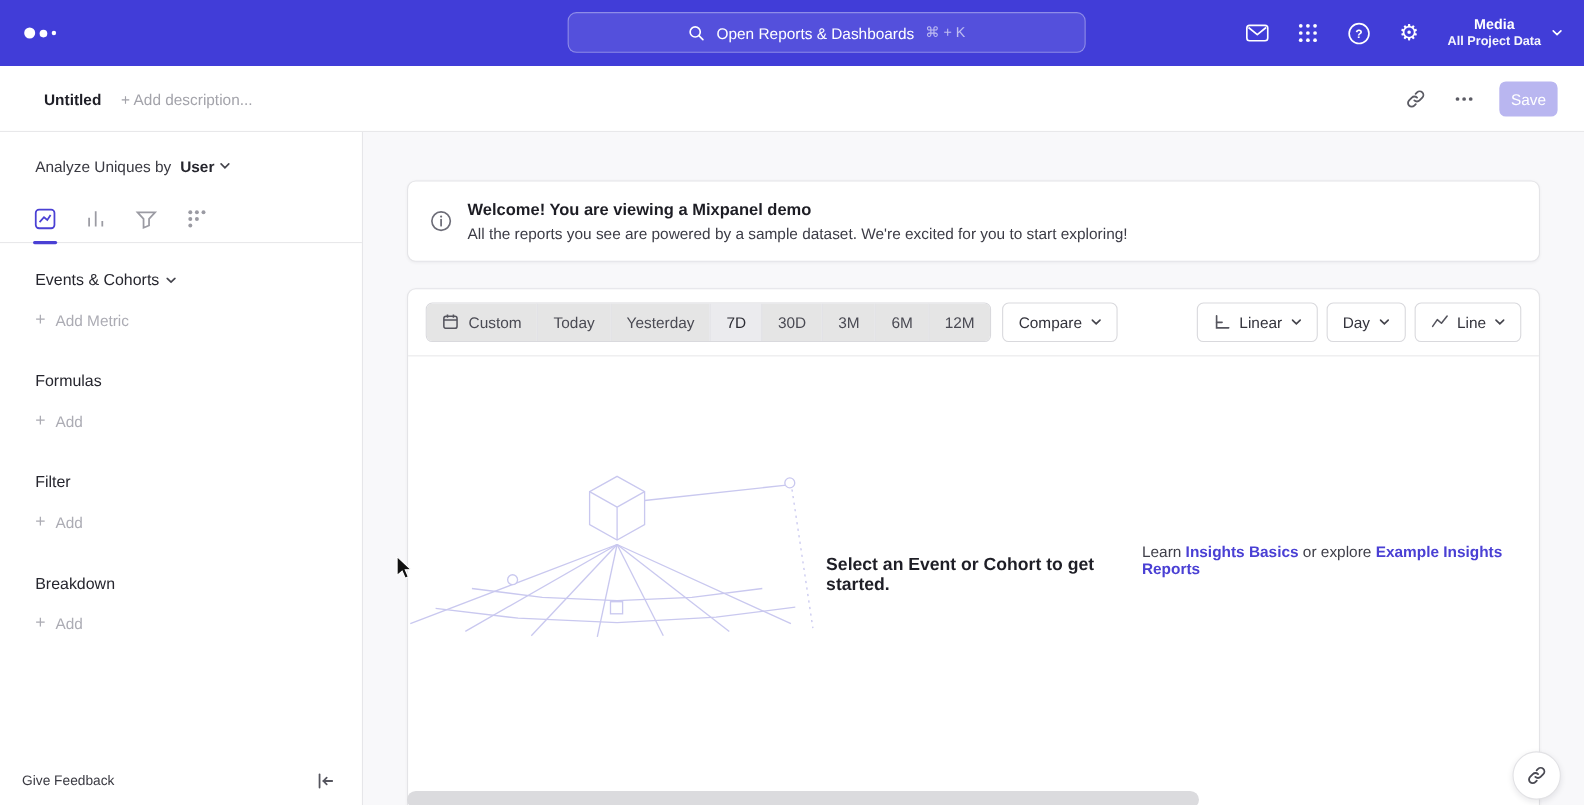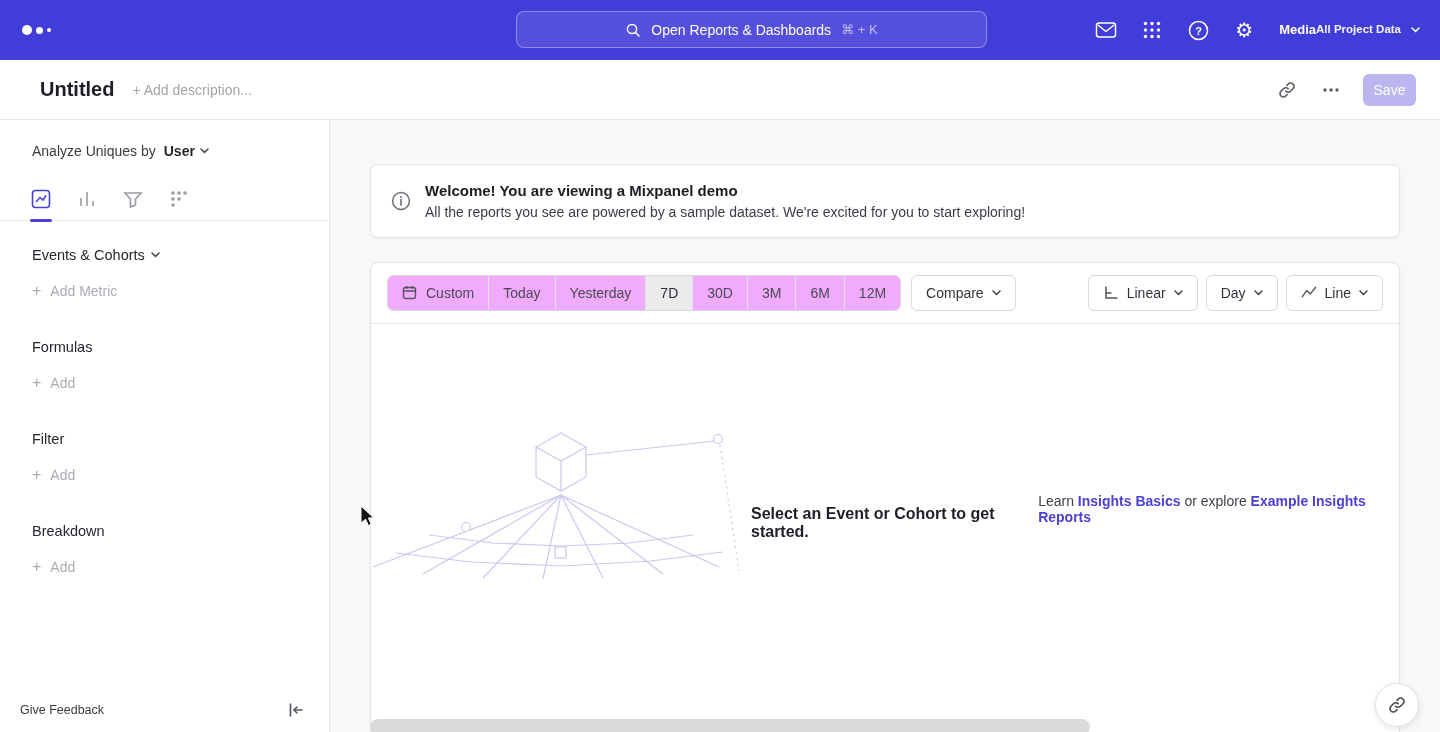--- a/index.html
+++ b/index.html
@@ -18,27 +18,27 @@
   .chev svg { display:block; }
   .nav-search { position:absolute; left:516px; top:11px; width:471px; height:37px; border-radius:8px;
     background:rgba(255,255,255,0.10); border:1px solid rgba(255,255,255,0.35);
     display:flex; align-items:center; justify-content:center; gap:10px; cursor:pointer; }
   .nav-search .s-label { color:#fff; font-size:14px; }
   .nav-search .s-short { color:rgba(255,255,255,0.62); font-size:13px; }
   .nav-right { position:absolute; right:20px; top:0; height:60px; display:flex; align-items:center; gap:24px; }
   .nav-icon { width:22px; height:22px; display:flex; align-items:center; justify-content:center; color:#fff; cursor:pointer; }
   .gear-glyph { font-size:20px; line-height:1; color:#fff; }
   .project-sel { display:flex; align-items:center; gap:10px; cursor:pointer; color:#fff; }
-  .project-txt { display:flex; flex-direction:row; line-height:1.3;text-align:center; }
+  .project-txt { display:flex; flex-direction:column; line-height:1.3;text-align:center; }
   .project-name { font-size:13px; font-weight:bold; }
   .project-sub { font-size:11.5px; font-weight:bold; opacity:0.95; }
 
   
   .headerbar { position:absolute; top:60px; left:0; right:0; height:60px; background:#fff; border-bottom:1px solid #e8e8ea; display:flex; align-items:center; z-index:20; }
-  .doc-title { margin-left:40px; font-size:20px; font-weight:bold; color:#1e1e26;text-align:center; }
+  .doc-title { margin-left:40px; font-size:14px; font-weight:bold; color:#1e1e26;text-align:center; }
   .doc-desc { margin-left:18px; font-size:14px; color:#a3a3aa; cursor:text; }
   .header-right { position:absolute; right:24px; display:flex; align-items:center; gap:20px; }
   .h-icon { width:24px; height:24px; display:flex; align-items:center; justify-content:center; color:#5b5b64; cursor:pointer; }
   .save-btn { width:53px; height:32px; border:none; border-radius:6px; background:#b9b6f0; color:#fff; font-size:14px; font-weight:500; font-family:Liberation Sans, sans-serif; cursor:default; }
 
   
   .sidebar { position:absolute; top:120px; left:0; bottom:0; width:330px; background:#fff; border-right:1px solid #e6e6e9; z-index:10; }
   .analyze-row { margin:23px 0 0 32px; font-size:14px; color:#3a3a42; display:flex; align-items:center; gap:8px; }
   .analyze-val { font-weight:bold; color:#26262e; display:flex; align-items:center; gap:5px; cursor:pointer; }
   .tabs-row { margin-top:18px; height:44px; border-bottom:1px solid #e8e8ea; display:flex; align-items:center; gap:26px; padding-left:31px; }
@@ -60,21 +60,21 @@
   .banner-info { width:20px; height:20px; color:#6d6d78; margin-right:14px; flex:none; }
   .banner-text { flex:1; }
   .banner-title { font-size:15px; font-weight:bold; color:#1d1d24; }
   .banner-body { font-size:14px; color:#3c3c46; margin-top:5px; }
   .btn { display:inline-flex; align-items:center; gap:8px; height:36px; padding:0 14px; background:#fff; border:1px solid #d9d9dd; border-radius:6px; font-size:14px; color:#33333c; font-family:inherit; cursor:pointer; white-space:nowrap; }
   .report-card { margin:24px 40px 0 40px; height:486px; position:relative; }
   .controls { height:61px; border-bottom:1px solid #e8e8ea; display:flex; align-items:center; justify-content:space-between; padding:0 16px; }
   .controls-left { display:flex; align-items:center; gap:10px; }
   .controls-right { display:flex; align-items:center; gap:8px; }
   .segmented { display:flex; align-items:stretch; border:1px solid #d9d9dd; border-radius:6px; overflow:hidden; height:36px; }
-  .seg-item { display:flex; align-items:center; gap:8px; padding:0 14px; font-size:14px; color:#4a4a53; background:#f0abfc; border:none; border-left:1px solid #e2e2e6; font-family:inherit; cursor:pointer; }
+  .seg-item { display:flex; align-items:center; gap:8px; padding:0 14px; font-size:14px; color:#4a4a53; background:#e5e5e5; border:none; border-left:1px solid #e2e2e6; font-family:inherit; cursor:pointer; }
   .seg-item:first-child { border-left:none; }
   .seg-item.selected { background:#ebebee; color:#2c2c34; }
   .small-ic { width:16px; height:16px; display:inline-flex; color:#55555e; }
   .empty { padding-top:103px; display:flex; align-items:center; }
   .empty-title { margin-top:40px; font-size:16px; font-weight:bold; color:#1e1e26; }
   .empty-links { margin-top:11px; font-size:14px; color:#3f3f49; }
   .empty-links a { color:#4a40d4; font-weight:bold; text-decoration:none; cursor:pointer; }
   .hscroll-pill { position:absolute; left:370px; top:719px; width:720px; height:16px; background:#dbdbde; border-radius:8px; z-index:25; }
   .fab { position:absolute; left:1375px; top:683px; width:44px; height:44px; border-radius:50%; background:#fff; border:1px solid #e2e2e5; box-shadow:0 2px 6px rgba(20,20,43,0.10); display:flex; align-items:center; justify-content:center; color:#4a4a53; z-index:40; cursor:pointer; }
   .cursor { position:absolute; left:360px; top:506px; z-index:50; pointer-events:none; }

